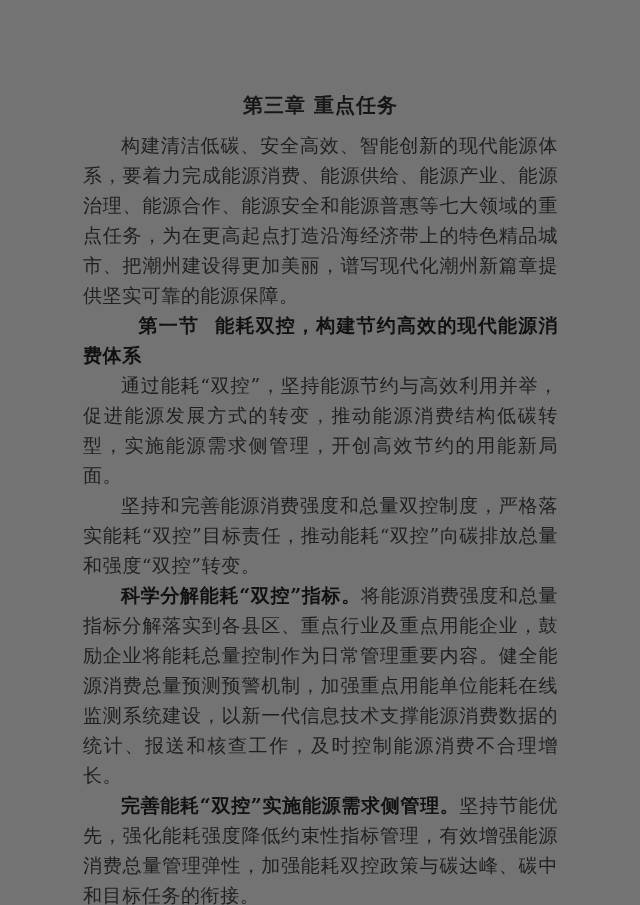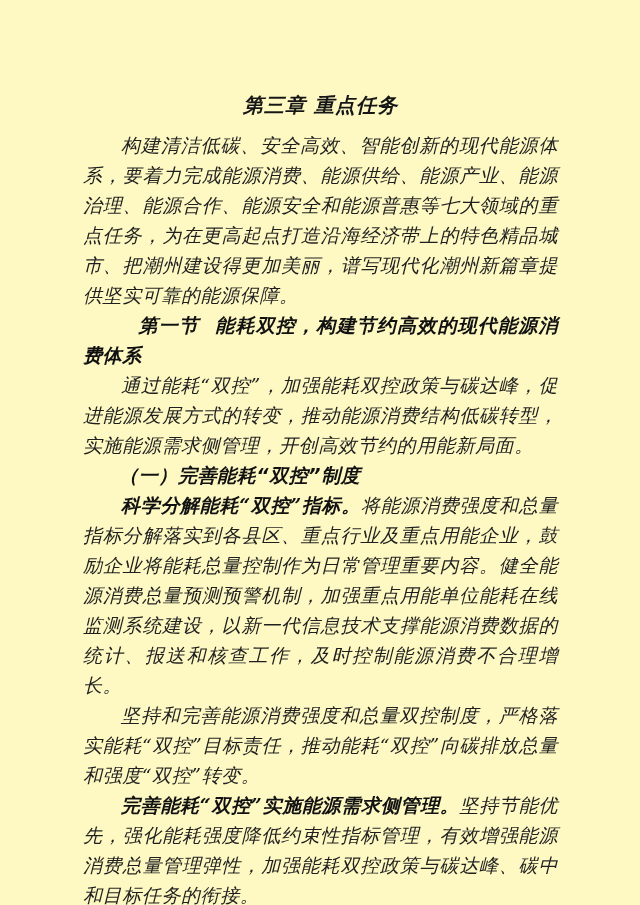--- a/index.html
+++ b/index.html
@@ -5,25 +5,24 @@
   html, body {
     margin: 0;
     padding: 0;
     background: #ffffff;
   }
   .page {
     position: relative;
     width: 640px;
     height: 905px;
     margin: 0 auto;
-    background: #fef9c3;
+    background: #737373;
     overflow: hidden;
     color: #1f1f1f;
     font-family: "DejaVu Serif", "Liberation Serif", serif;
-    font-style: italic;
   }
   .content {
     position: absolute;
     left: 83px;
     right: 82px;
     top: 92px;
   }
   .chapter-title {
     text-align: center;
     font-family: "DejaVu Sans", "Liberation Sans", sans-serif;
@@ -79,26 +78,25 @@
   <div class="content">
 
     <h1 class="chapter-title">第三章 重点任务</h1>
 
     <div class="body-text">
 
       <p class="indent-2">构建清洁低碳、安全高效、智能创新的现代能源体系，要着力完成能源消费、能源供给、能源产业、能源治理、能源合作、能源安全和能源普惠等七大领域的重点任务，为在更高起点打造沿海经济带上的特色精品城市、把潮州建设得更加美丽，谱写现代化潮州新篇章提供坚实可靠的能源保障。</p>
 
       <p class="section-heading"><span class="sec-num">第一节</span><span>能耗双控，构建节约高效的现代能源消费体系</span></p>
 
-      <p class="indent-2">通过能耗“双控”，加强能耗双控政策与碳达峰，促进能源发展方式的转变，推动能源消费结构低碳转型，实施能源需求侧管理，开创高效节约的用能新局面。</p>
+      <p class="indent-2">通过能耗“双控”，坚持能源节约与高效利用并举，促进能源发展方式的转变，推动能源消费结构低碳转型，实施能源需求侧管理，开创高效节约的用能新局面。</p>
 
-      <p class="sub-heading">（一）完善能耗“双控”制度</p>
+
+      <p class="indent-2">坚持和完善能源消费强度和总量双控制度，严格落实能耗“双控”目标责任，推动能耗“双控”向碳排放总量和强度“双控”转变。</p>
 
       <p class="indent-2"><span class="lead">科学分解能耗“双控”指标。</span><span>将能源消费强度和总量指标分解落实到各县区、重点行业及重点用能企业，鼓励企业将能耗总量控制作为日常管理重要内容。健全能源消费总量预测预警机制，加强重点用能单位能耗在线监测系统建设，以新一代信息技术支撑能源消费数据的统计、报送和核查工作，及时控制能源消费不合理增长。</span></p>
-
-      <p class="indent-2">坚持和完善能源消费强度和总量双控制度，严格落实能耗“双控”目标责任，推动能耗“双控”向碳排放总量和强度“双控”转变。</p>
 
       <p class="indent-2"><span class="lead">完善能耗“双控”实施能源需求侧管理。</span><span>坚持节能优先，强化能耗强度降低约束性指标管理，有效增强能源消费总量管理弹性，加强能耗双控政策与碳达峰、碳中和目标任务的衔接。</span></p>
 
     </div>
   </div>
 
 </div>
 
 </body></html>

